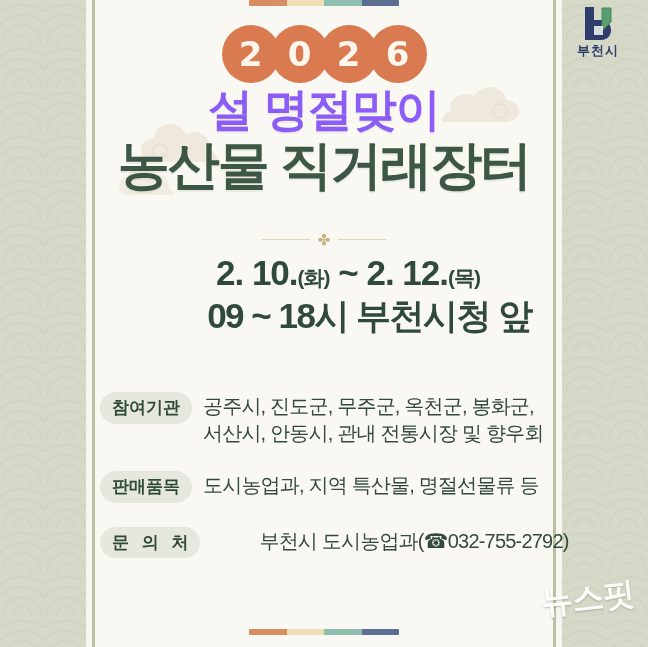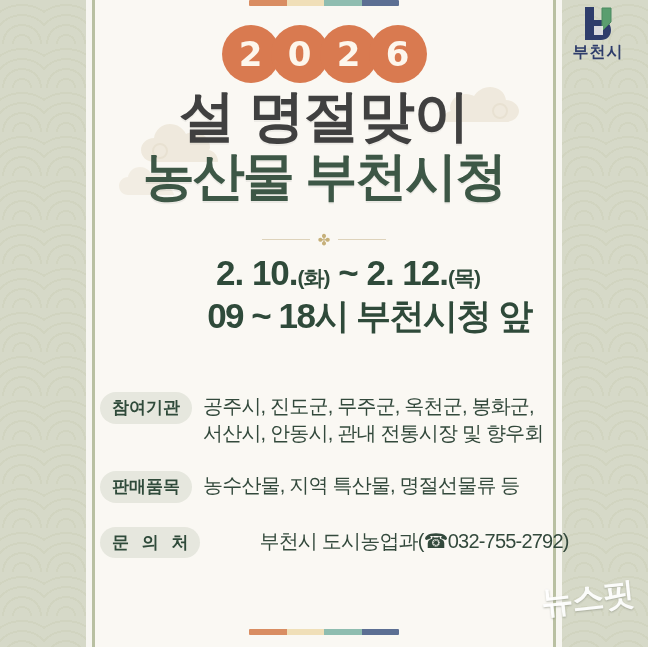--- a/index.html
+++ b/index.html
@@ -67,21 +67,21 @@
   .city-logo{
     position:absolute;top:4px;right:12px;
     width:76px;text-align:center;
     z-index:6;
   }
   .city-logo .mark{
     width:40px;height:38px;margin:0 auto 2px;
     display:block;
   }
   .city-logo .name{
-    font-size:16px;font-weight:bold;
+    font-size:13px;font-weight:bold;
     color:#2e3d6b;letter-spacing:1px;
     line-height:1;
   }
 
   
   .cloud{
     position:absolute;
     color:#ece5d6;
     opacity:.75;
     z-index:1;
@@ -104,22 +104,22 @@
     font-family:"DejaVu Sans",sans-serif;
   }
   .year-digit:first-child{margin-left:0;}
 
   
   .headline{
     position:absolute;top:86px;left:0;right:0;
     text-align:center;z-index:3;
   }
   .headline .line1{
-    font-size:56px;font-weight:bold;
-    color:#404040;
+    font-size:45px;font-weight:bold;
+    color:#8b5cf6;
     letter-spacing:-1px;
     line-height:1.08;
     text-shadow:0 2px 0 rgba(0,0,0,.05);
   }
   .headline .line2{
     font-size:52px;font-weight:bold;
     color:#3d5746;
     letter-spacing:-2px;
     line-height:1.08;
     margin-top:2px;
@@ -257,21 +257,21 @@
 
   <div class="year-row">
     <div class="year-digit">2</div>
     <div class="year-digit">0</div>
     <div class="year-digit">2</div>
     <div class="year-digit">6</div>
   </div>
 
   <div class="headline">
     <div class="line1">설 명절맞이</div>
-    <div class="line2">농산물 부천시청</div>
+    <div class="line2">농산물 직거래장터</div>
   </div>
 
   <div class="divider">
     <span class="rule"></span>
     <span class="ornament">✤</span>
     <span class="rule"></span>
   </div>
 
   <div class="date-block">
     <div class="date-line1"><span>2. 10.</span><span class="dow">(화)</span><span> ~ </span><span>2. 12.</span><span class="dow">(목)</span></div>
@@ -279,21 +279,21 @@
   </div>
 
   <div class="info">
     <div class="info-row">
       <div class="pill">참여기관</div>
       <div class="info-text" style="white-space:pre-line">공주시, 진도군, 무주군, 옥천군, 봉화군,
 서산시, 안동시, 관내 전통시장 및 향우회</div>
     </div>
     <div class="info-row">
       <div class="pill">판매품목</div>
-      <div class="info-text">농수산물, 지역 특산물, 명절선물류 등</div>
+      <div class="info-text">도시농업과, 지역 특산물, 명절선물류 등</div>
     </div>
     <div class="info-row">
       <div class="pill spaced">문 의 처</div>
       <div class="info-text">부천시 도시농업과(☎032-755-2792)</div>
     </div>
   </div>
 
   <div class="watermark">뉴스핏</div>
 
 </div>

